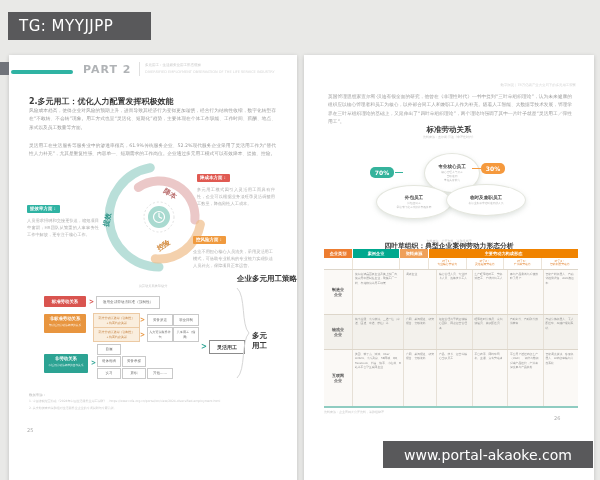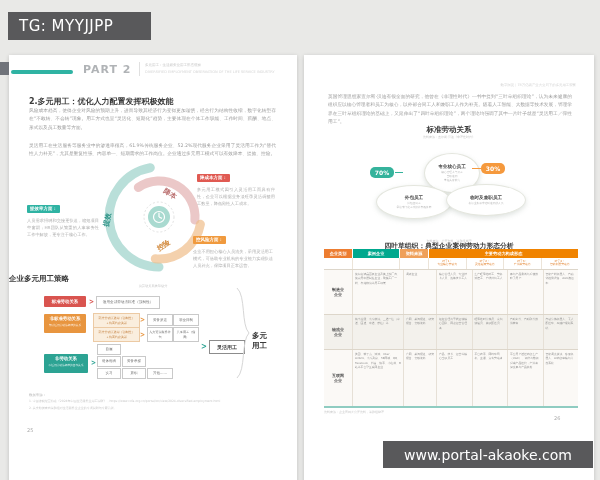--- a/index.html
+++ b/index.html
@@ -35,21 +35,21 @@
   .body-text{font-size:4.7px;color:#9b9b9b;line-height:1.78;text-align:justify;margin:0;}
 
   
   .chip{display:inline-block;color:#fff;font-size:4.5px;font-weight:bold;padding:1.5px 3px;border-radius:1px;}
   .chip-red{background:#e05a52;}
   .chip-teal{background:#2fb3a3;}
   .chip-orange{background:#f09a3e;}
   .co-text{font-size:4.2px;color:#adadad;line-height:1.7;margin-top:2.5px;text-align:justify;}
 
   
-  .fc-title{width:100%;text-align:left;font-size:7.5px;font-weight:bold;color:#3a3a3a;}
+  .fc-title{width:100%;text-align:right;font-size:7.5px;font-weight:bold;color:#3a3a3a;}
   .fc-sub{width:100%;text-align:center;font-size:3.2px;color:#c3c3c3;}
   .solid-box{color:#fff;text-align:center;border-radius:1px;overflow:hidden;}
   .solid-box .bl{font-size:4.4px;font-weight:bold;line-height:1.5;}
   .solid-box .bs{font-size:2.7px;line-height:1.5;opacity:.9;}
   .bg-red{background:#d9544f;}
   .bg-orange{background:#e8953f;}
   .bg-teal{background:#2ca393;}
   .wbox{border:0.5px solid #c9c9c9;background:#fff;color:#6d6d6d;font-size:3.5px;
         display:flex;align-items:center;justify-content:center;text-align:center;
         line-height:1.4;white-space:pre-line;overflow:hidden;}

